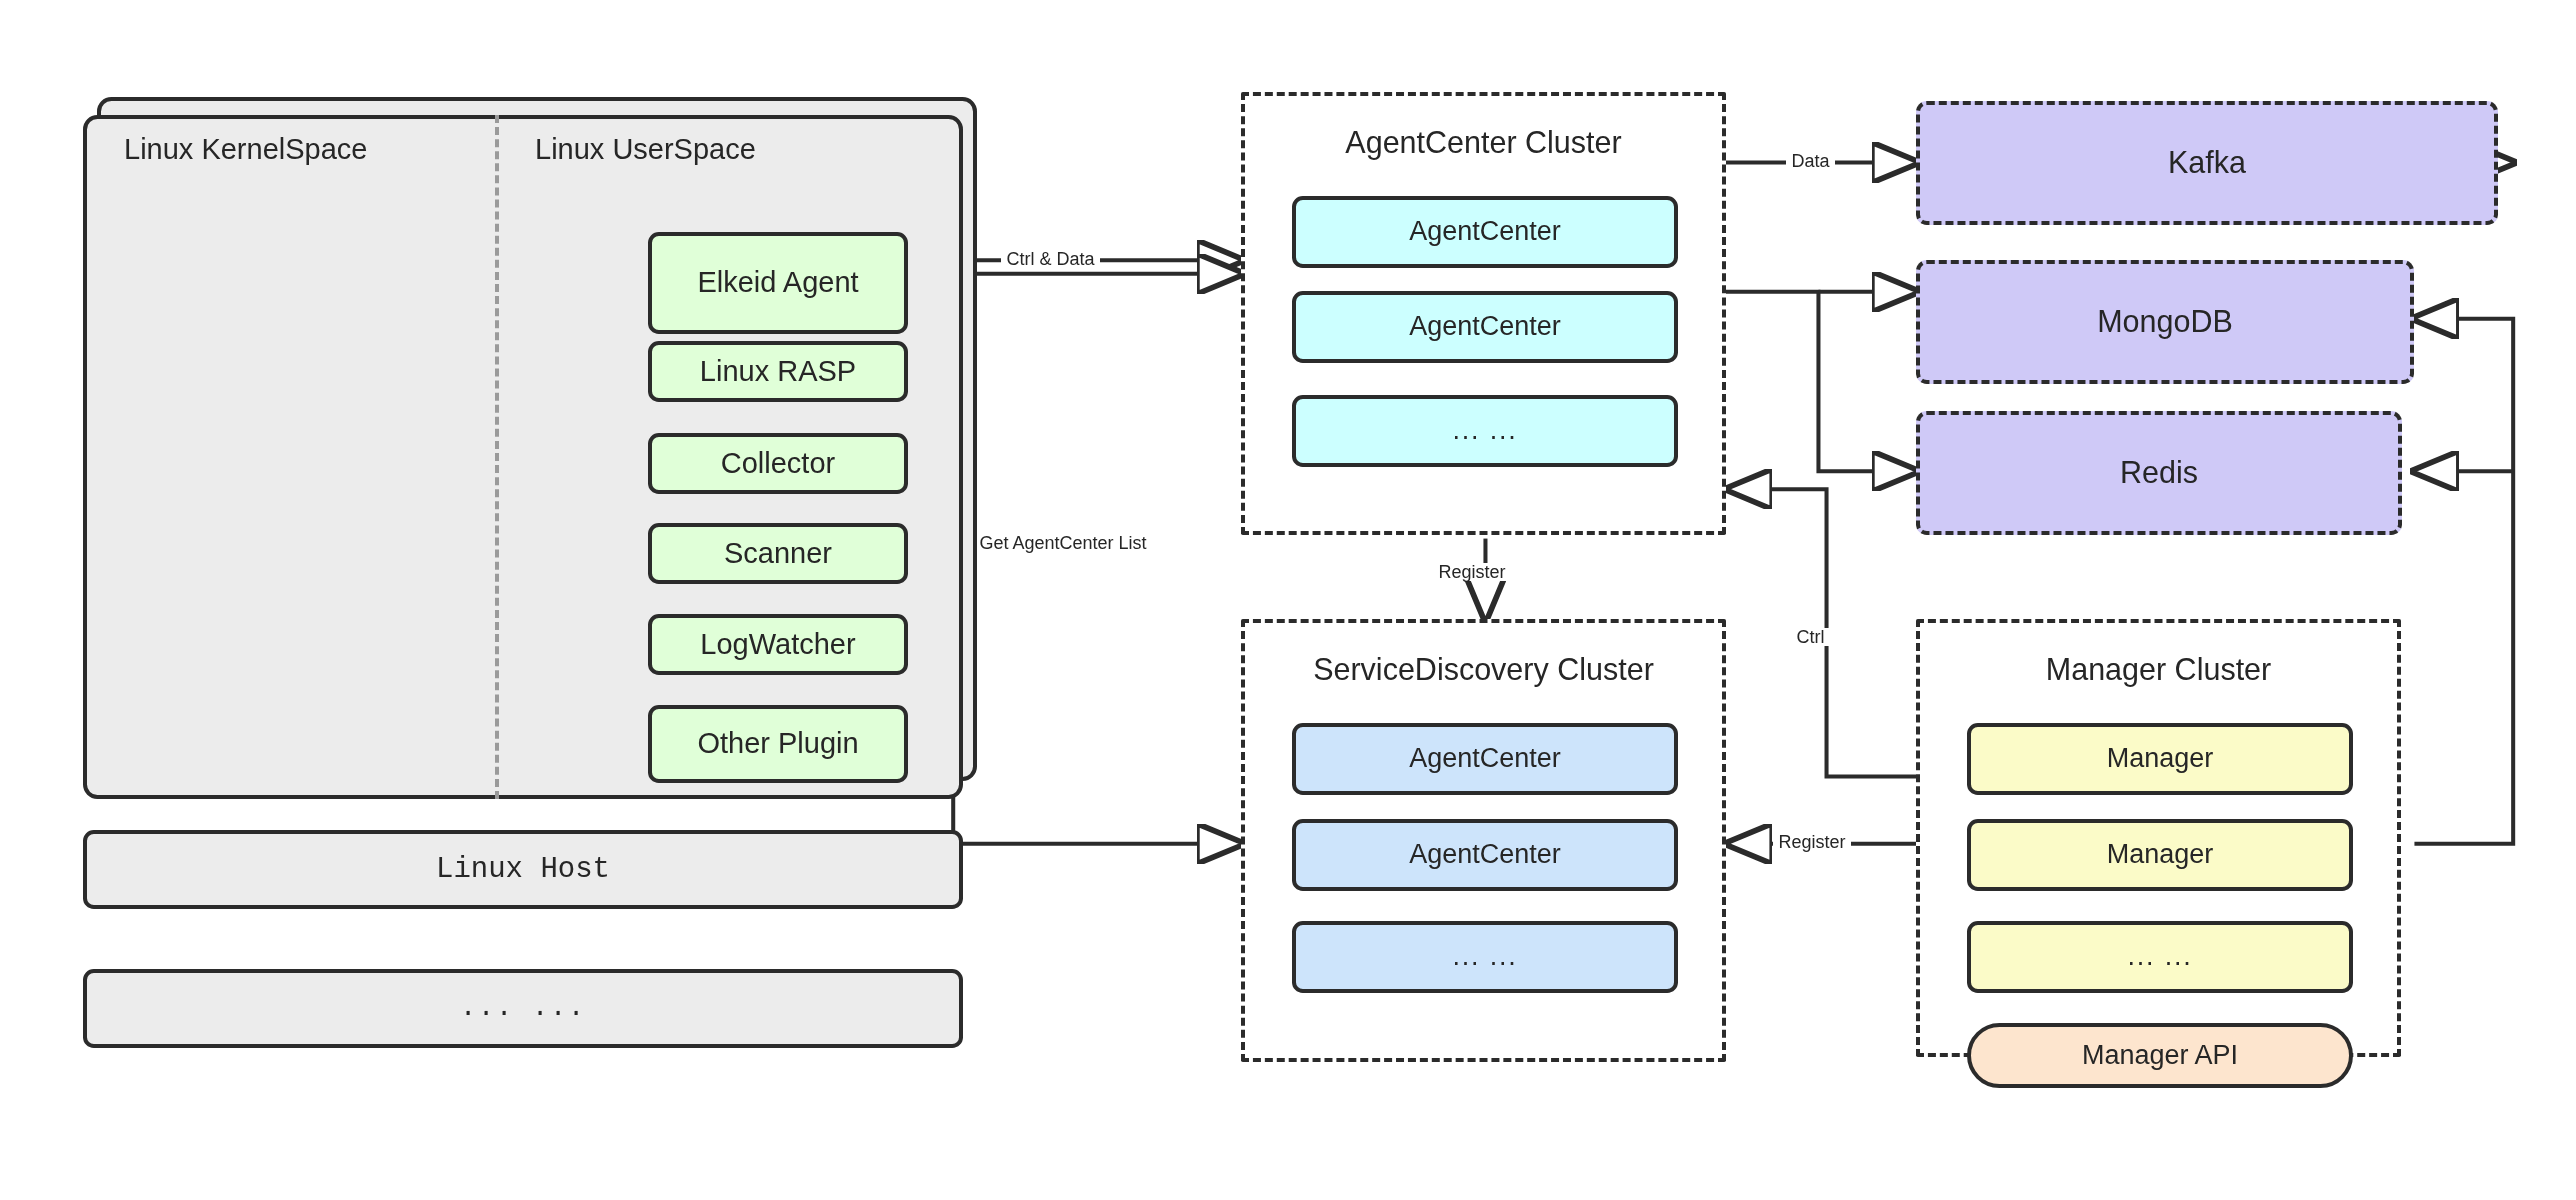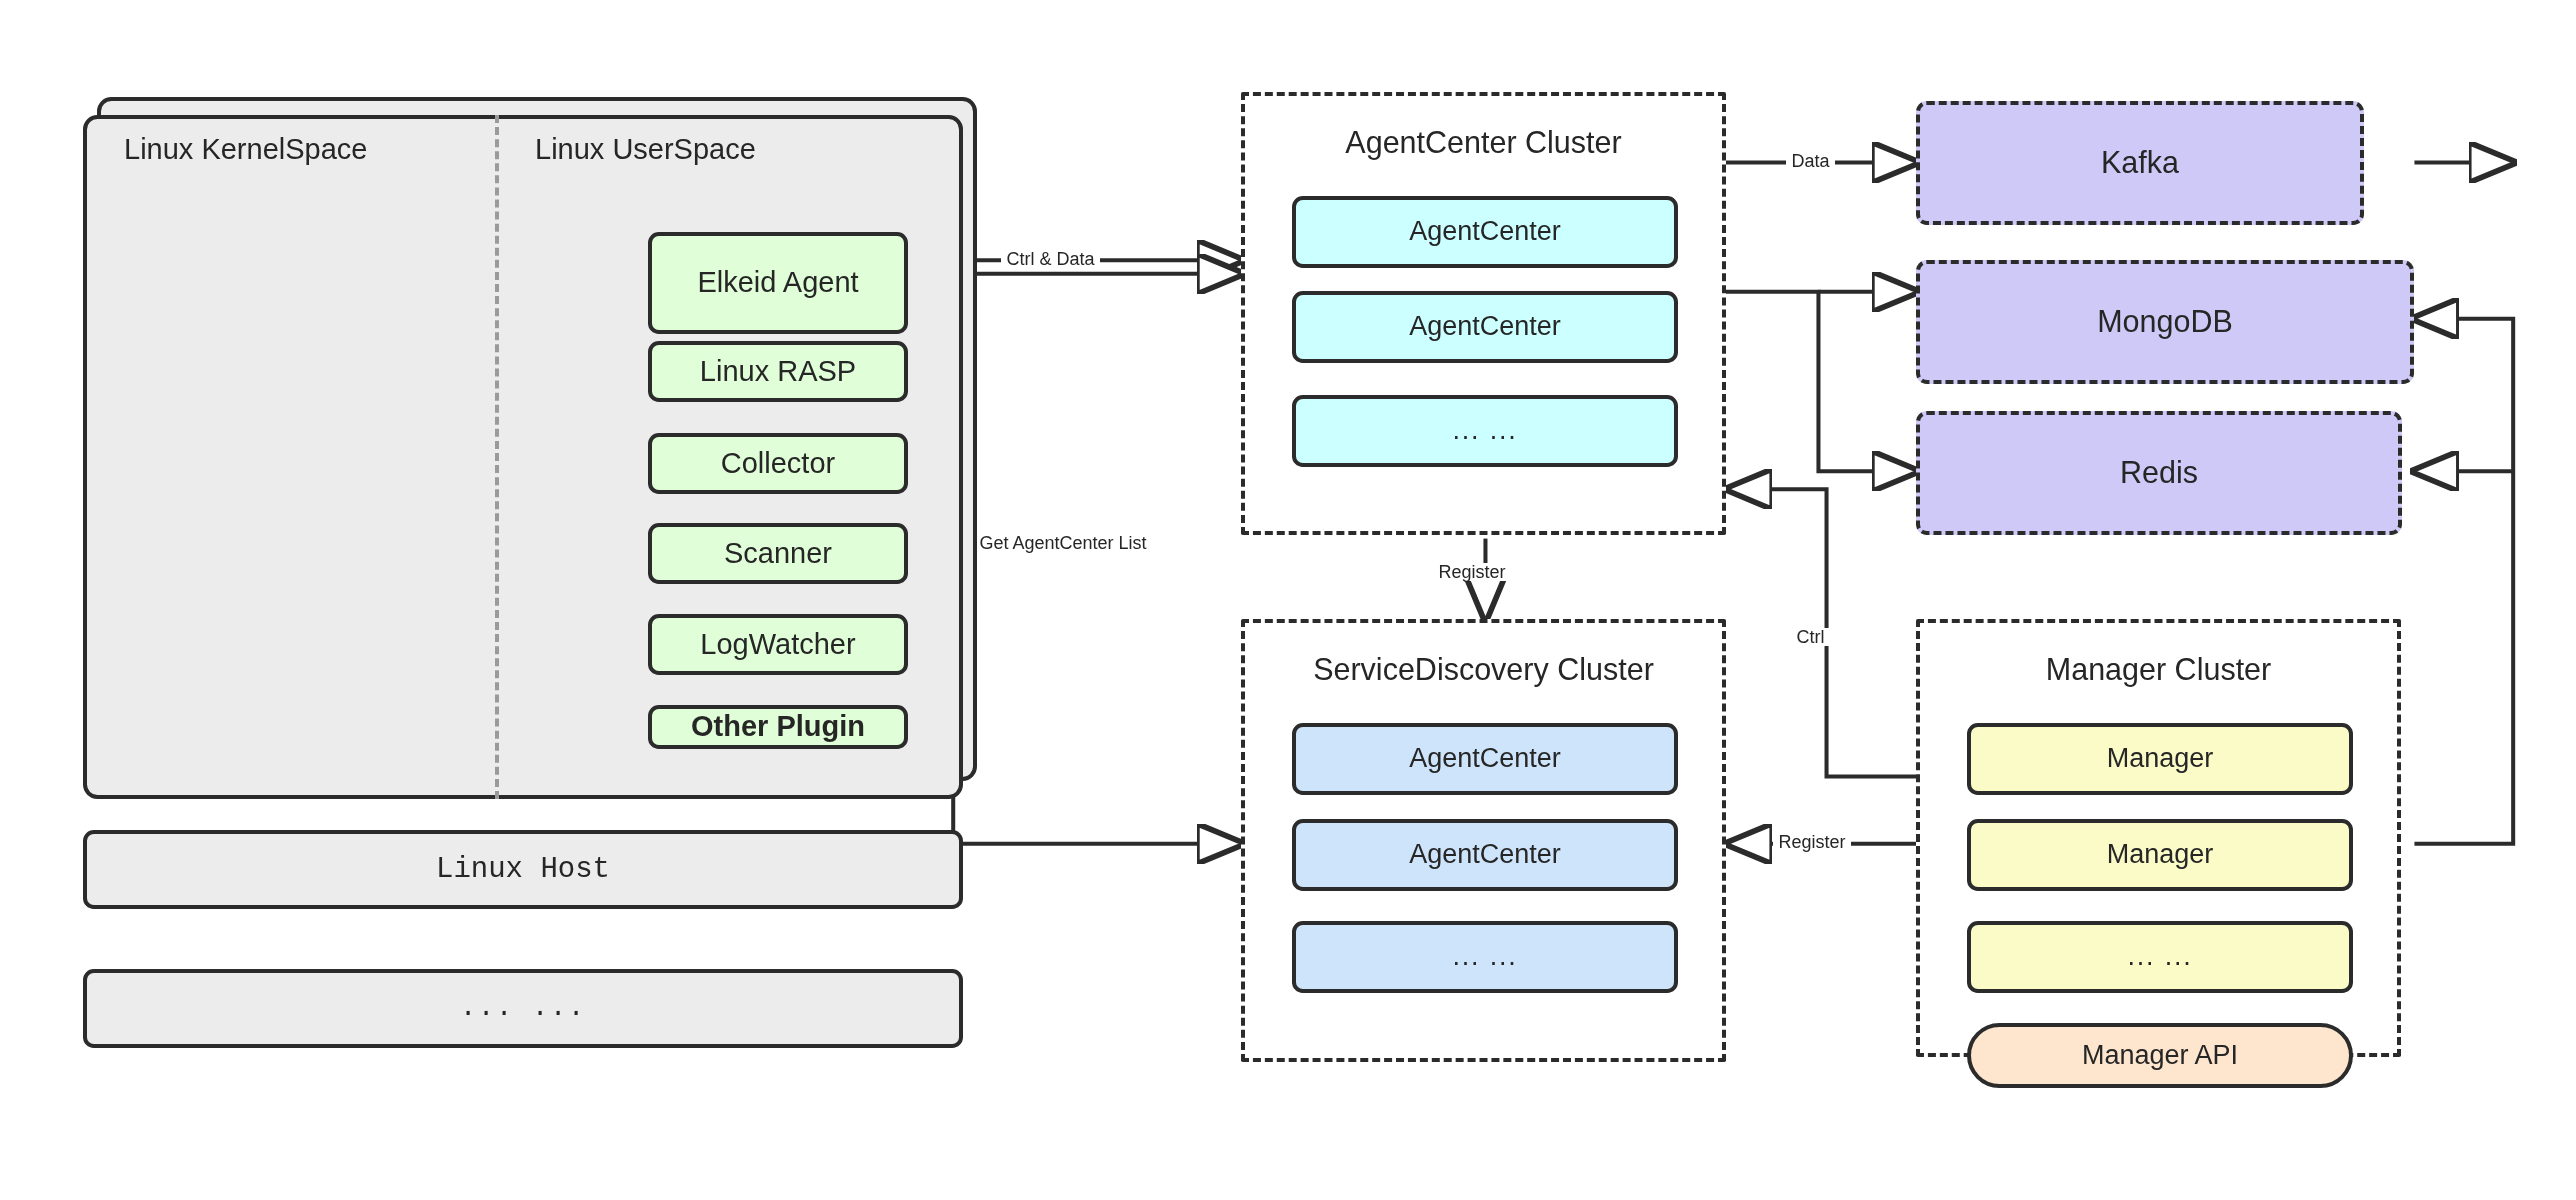--- a/index.html
+++ b/index.html
@@ -109,21 +109,21 @@
   </div>
   <div class="node fill-green f32" style="left:648px;top:433px;width:260px;height:61px;">
     <span>Collector</span>
   </div>
   <div class="node fill-green f32" style="left:648px;top:523px;width:260px;height:61px;">
     <span>Scanner</span>
   </div>
   <div class="node fill-green f32" style="left:648px;top:614px;width:260px;height:61px;">
     <span>LogWatcher</span>
   </div>
-  <div class="node fill-green f32" style="left:648px;top:705px;width:260px;height:44px;font-weight:bold;">
+  <div class="node fill-green f32" style="left:648px;top:705px;width:260px;height:78px;">
     <span>Other Plugin</span>
   </div>
 
   <div class="node fill-grey f32" style="left:83px;top:830px;width:880px;height:79px;">
     <span>Linux Host</span>
   </div>
 
   <div class="node fill-grey" style="left:83px;top:969px;width:880px;height:79px;">
     <span class="dots">... ...</span>
   </div>
@@ -147,21 +147,21 @@
   <div class="node fill-blue f30" style="left:1292px;top:723px;width:386px;height:72px;">
     <span>AgentCenter</span>
   </div>
   <div class="node fill-blue f30" style="left:1292px;top:819px;width:386px;height:72px;">
     <span>AgentCenter</span>
   </div>
   <div class="node fill-blue" style="left:1292px;top:921px;width:386px;height:72px;">
     <span class="dots">... ...</span>
   </div>
 
-  <div class="node fill-purple dashedbox f34" style="left:1916px;top:101px;width:448px;height:124px;">
+  <div class="node fill-purple dashedbox f34" style="left:1916px;top:101px;width:582px;height:124px;">
     <span>Kafka</span>
   </div>
   <div class="node fill-purple dashedbox f34" style="left:1916px;top:260px;width:498px;height:124px;">
     <span>MongoDB</span>
   </div>
   <div class="node fill-purple dashedbox f34" style="left:1916px;top:411px;width:486px;height:124px;">
     <span>Redis</span>
   </div>
 
   <div class="cluster" style="left:1916px;top:619px;width:485px;height:438px;">

